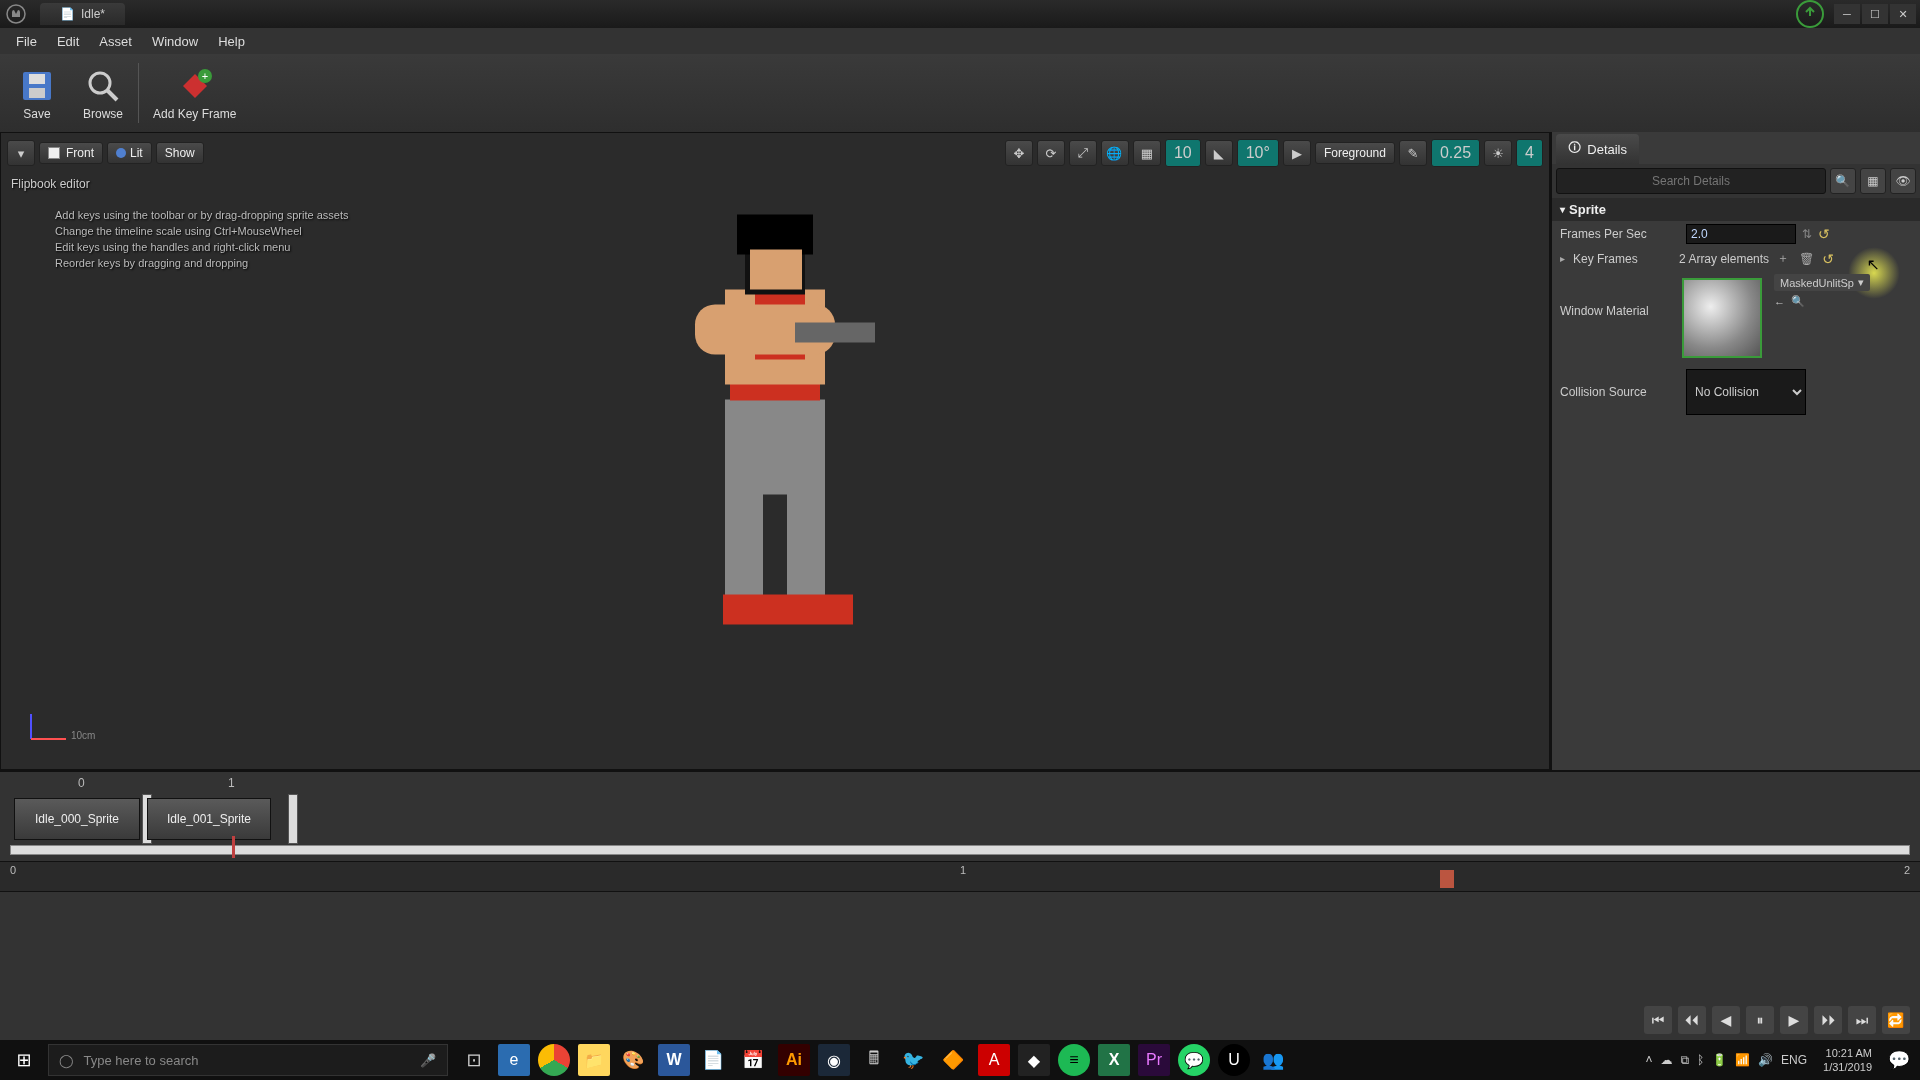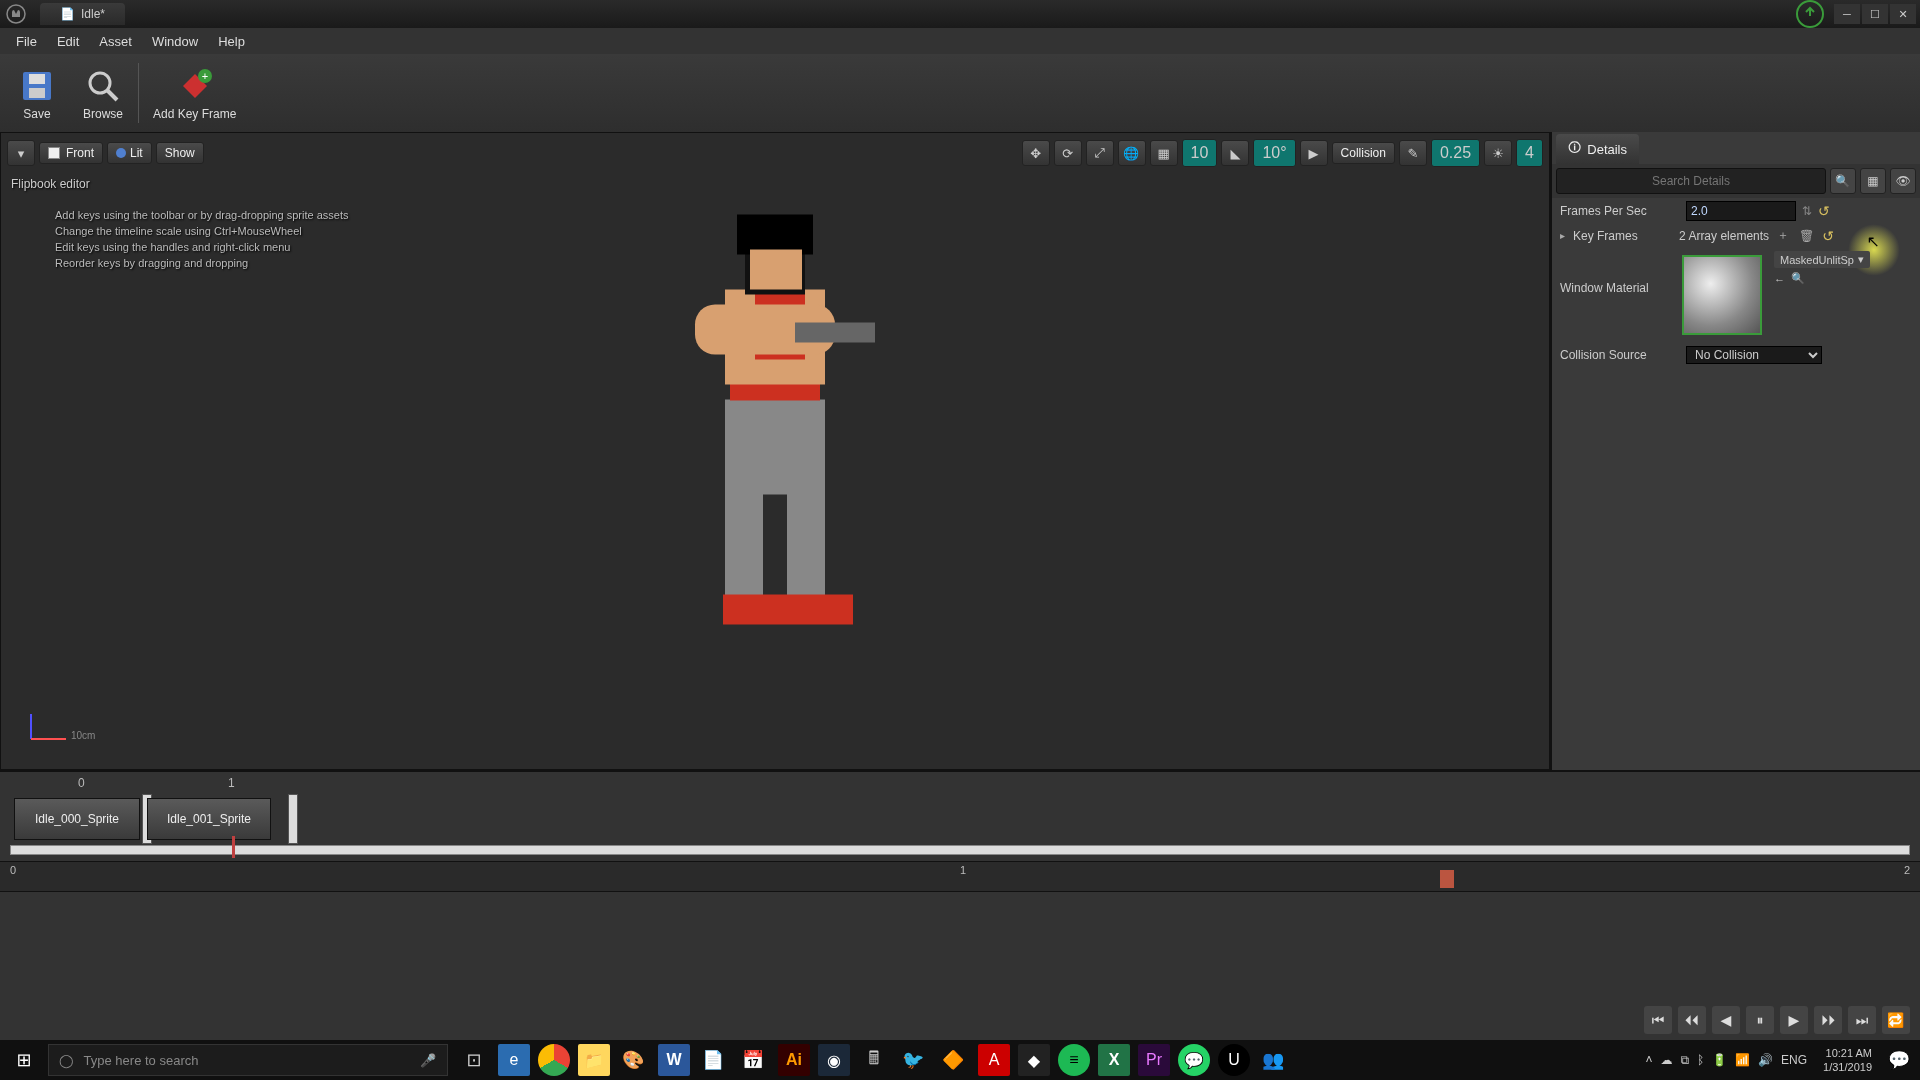--- a/index.html
+++ b/index.html
@@ -62,21 +62,21 @@
 .details-search input { flex:1; background:#222; border:1px solid #111; color:#ccc; padding:4px 8px; font-size:12px; border-radius:3px;text-align:center;}
 .details-search .sbtn{width:26px;height:26px;background:#444;border:1px solid #222;border-radius:3px;display:flex;align-items:center;justify-content:center;color:#ccc;font-size:12px;cursor:pointer;}
 
 .cat-header { background:#2a2a2a; color:#eee; font-size:13px; font-weight:bold; padding:4px 8px; display:flex;align-items:center;gap:4px;}
 .cat-header::before{content:"▾";font-size:10px;}
 .prop-row { display:flex; align-items:center; padding:3px 8px; font-size:12px; color:#ccc; gap:6px;}
 .prop-row .plabel { width:120px; }
 .prop-row input.num { width:110px; background:#1a1a1a; border:1px solid #000; color:#c0d8ff; padding:2px 4px; font-size:12px;}
 .prop-row .reset{color:#d8c060;font-size:14px;cursor:pointer;}
 .prop-row .tiny-icon{color:#aaa;font-size:12px;cursor:pointer;padding:0 2px;}
-.prop-row select { background:#1a1a1a; border:1px solid #000; color:#ccc; padding:0 4px; font-size:12px; width:136px;}
+.prop-row select { background:#1a1a1a; border:1px solid #000; color:#ccc; padding:14px 4px; font-size:12px; width:120px;}
 .mat-thumb { width:80px; height:80px; background: radial-gradient(circle at 35% 35%, #eee, #888 60%, #555); border:2px solid #3a9b3a; margin:4px;}
 .mat-row { display:flex; align-items:flex-start; padding:4px 8px; gap:8px; position:relative;}
 .mat-row .plabel{width:110px;font-size:12px;color:#ccc;padding-top:30px;}
 .mat-controls{display:flex;flex-direction:column;gap:4px;font-size:11px;color:#ccc;}
 .mat-name{background:#444;padding:2px 6px;border-radius:2px;display:flex;align-items:center;gap:4px;}
 .highlight-cursor{position:absolute;top:0px;right:20px;width:52px;height:52px;border-radius:50%;background:radial-gradient(circle,#d8d850 0%,rgba(216,216,80,0) 70%);pointer-events:none;}
 .cursor-arrow{position:absolute;top:8px;right:40px;font-size:16px;color:#000;pointer-events:none;}
 
 
 .timeline-area { height: 270px; background: #3a3a3a; border-top:2px solid #111; display:flex;flex-direction:column;}
@@ -191,21 +191,21 @@
       <div class="vp-iconbtn">✥</div>
       <div class="vp-iconbtn">⟳</div>
       <div class="vp-iconbtn">⤢</div>
       <div class="vp-iconbtn">🌐</div>
       <div class="vp-iconbtn">▦</div>
       <div class="vp-val">10</div>
       <div class="vp-iconbtn">◣</div>
       <div class="vp-val">10°</div>
       <div class="vp-iconbtn">▶</div>
       <div class="vp-btn">
-          <span>Collision</span>
+          <span>Foreground</span>
         </div>
       <div class="vp-iconbtn">✎</div>
       <div class="vp-val">0.25</div>
       <div class="vp-iconbtn">☀</div>
       <div class="vp-val">4</div>
     </div>
     <div class="vp-label">Flipbook editor</div>
     <div class="vp-hints">
       <div>Add keys using the toolbar or by drag-dropping sprite assets</div>
       <div>Change the timeline scale using Ctrl+MouseWheel</div>
@@ -240,20 +240,23 @@
     <div class="details-tab">
       <span>🛈</span>
       <span>Details</span>
     </div>
     <div class="details-search">
       <input type="text" placeholder="Search Details" style="">
       <div class="sbtn">🔍</div>
       <div class="sbtn">▦</div>
       <div class="sbtn">👁</div>
     </div>
+    <div class="cat-header">
+        <span>Sprite</span>
+      </div>
 
     <div class="prop-row">
       <div class="plabel">Frames Per Sec</div>
       <input class="num" value="2.0" style="">
       <span style="color:#888">⇅</span>
       <span class="reset">↺</span>
     </div>
 
     <div class="prop-row" style="position:relative">
       <span style="font-size:10px;color:#aaa;margin-right:2px">▸</span>

